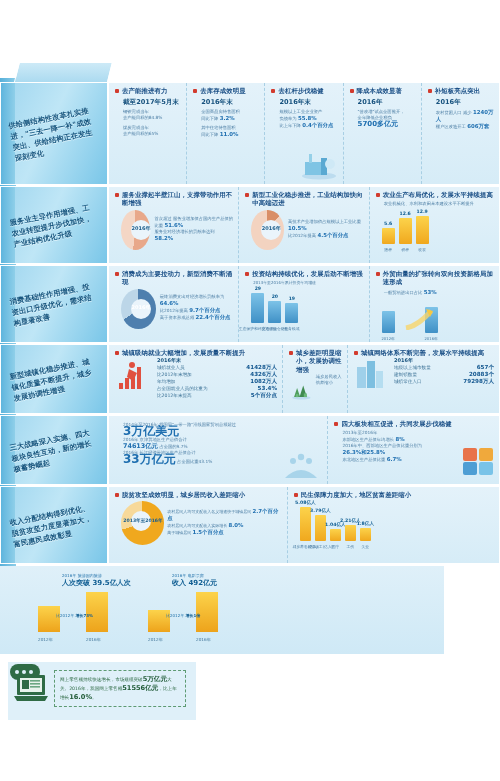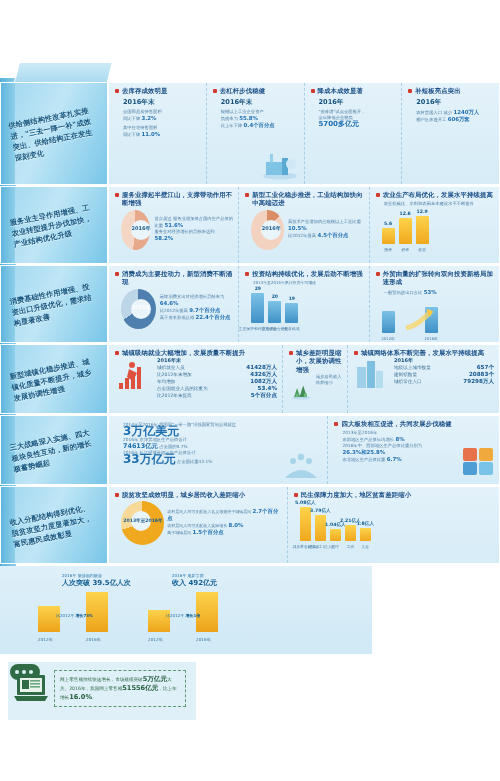--- a/index.html
+++ b/index.html
@@ -66,21 +66,21 @@
   .bar.bl{background:linear-gradient(180deg,#7dc3e8,#3f90c6);}
   .bar i{position:absolute;top:-7px;left:50%;transform:translateX(-50%);
        font-size:4.6px;font-style:normal;color:#0f5d92;white-space:nowrap;font-weight:bold;}
   .bar u{position:absolute;bottom:-8px;left:50%;transform:translateX(-50%);
        font-size:3.8px;text-decoration:none;color:#4a7ca3;white-space:nowrap;}
   .kv{font-size:4.6px;line-height:7px;color:#3f7498;margin-left:8px;}
   .kv b{color:#12568f;font-size:5.6px;}
   .kvrow{display:flex;justify-content:space-between;width:120px;}
 
   
-  .footer{position:absolute;left:0;top:566px;width:372px;height:88px;
+  .footer{position:absolute;left:0;top:566px;width:444px;height:88px;
     background:linear-gradient(180deg,#dff0f9,#cfe9f6);}
   .fitem{position:absolute;display:flex;align-items:flex-end;}
   .fbar{width:22px;background:linear-gradient(180deg,#fcd34b,#eda31b);}
   .fcap{position:absolute;font-size:4.6px;color:#1d6ea8;}
   .fyr{position:absolute;font-size:4.2px;color:#3f7498;}
   .flabel{font-size:5px;color:#1d6ea8;}
   .flabel b{color:#0f5d92;font-size:7px;}
 
   .noteBox{position:absolute;left:8px;top:662px;width:188px;height:58px;
     background:#dff0f9;}
@@ -106,20 +106,32 @@
   <div class="leftrail"></div>
   <div class="topcap"></div>
 
   <div class="band" id="row1">
     <div class="chev-label">
       <div class="chev-left"></div>
       <div class="txt">供给侧结构性改革扎实推进，"三去一降一补"成效突出、供给结构正在发生深刻变化</div>
     </div>
     <div class="panels">
 
+      <div class="panel">
+        <div class="ptitle">去产能推进有力</div>
+        <div class="pyear">截至2017年5月末</div>
+        <div class="note">
+          <span>钢铁完成当年</span><br>
+          <span>去产能目标的84.8%</span>
+        </div>
+        <div class="note" style="margin-top:4px">
+          <span>煤炭完成当年</span><br>
+          <span>去产能目标的65%</span>
+        </div>
+      </div>
 
       <div class="panel">
         <div class="ptitle">去库存成效明显</div>
         <div class="pyear">2016年末</div>
         <div class="note">
           <span>全国商品房待售面积</span><br>
           <span>同比下降</span>
           <span class="blu">3.2%</span>
         </div>
         <div class="note" style="margin-top:3px">

